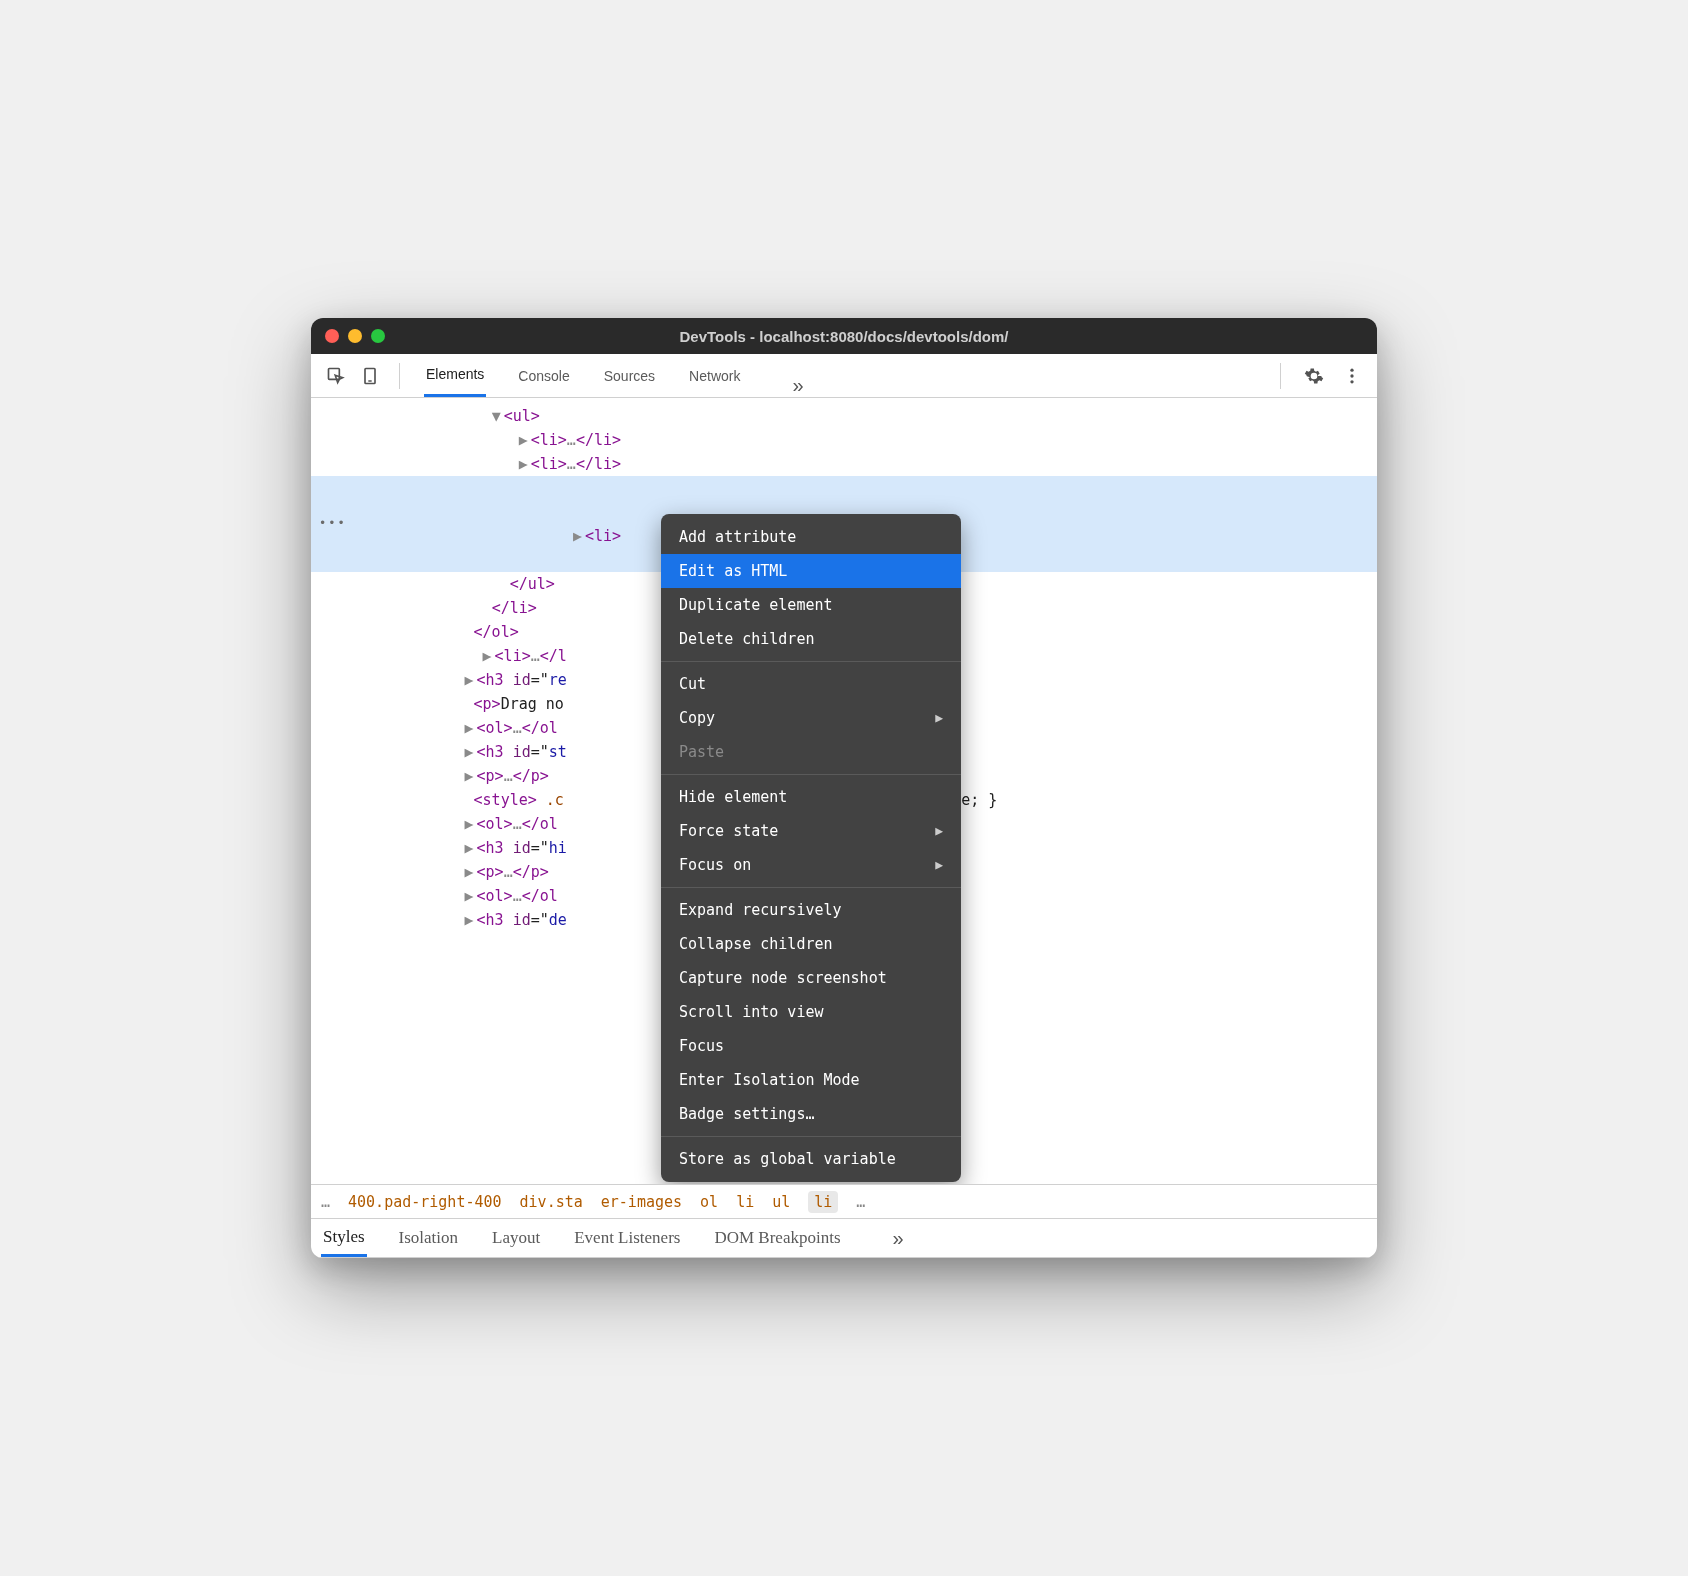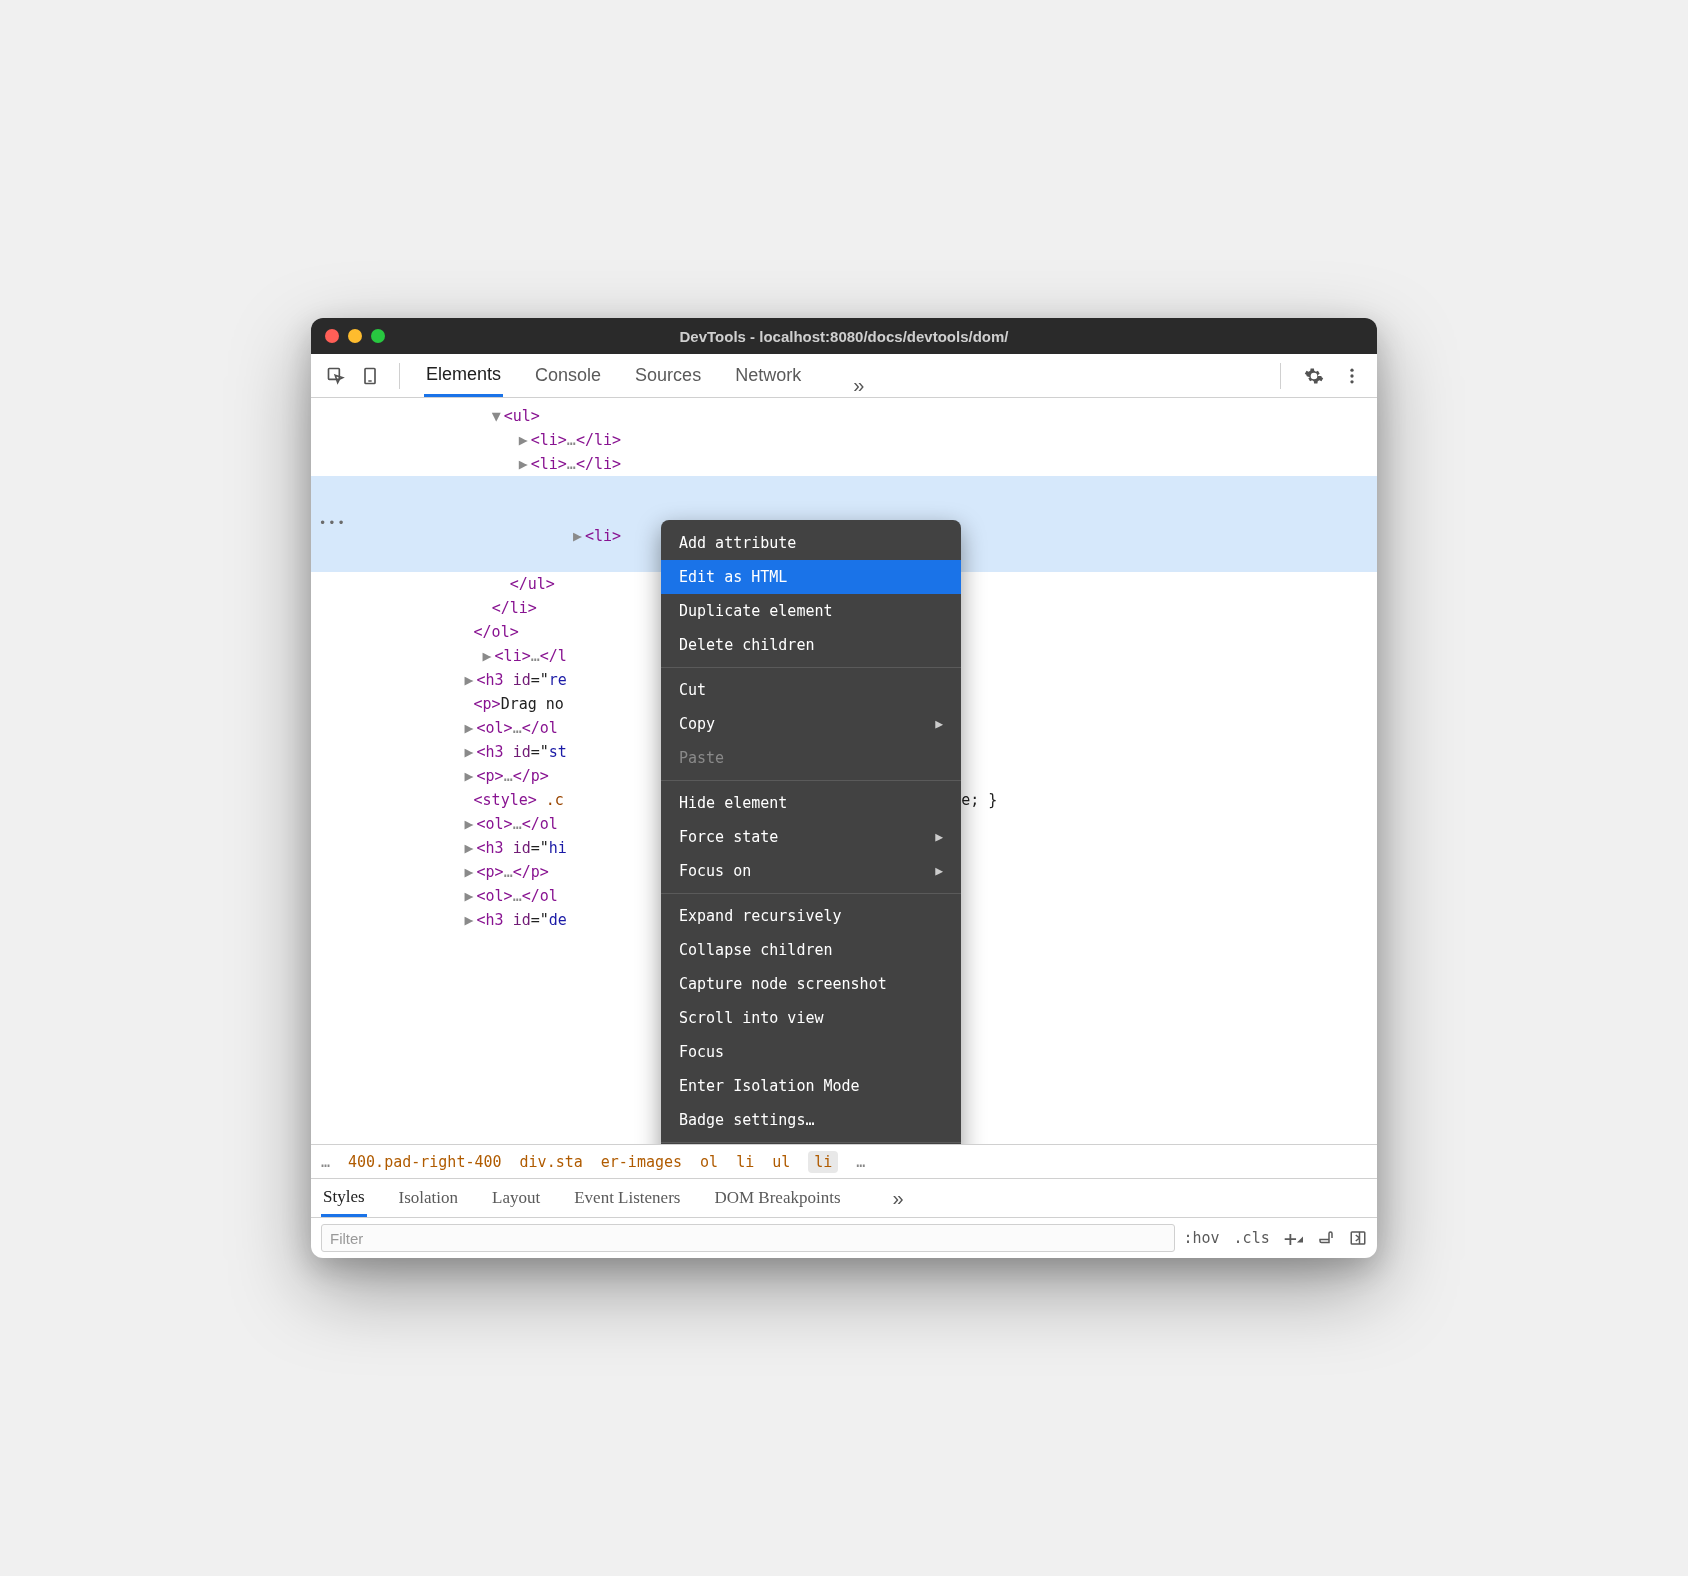--- a/index.html
+++ b/index.html
@@ -51,21 +51,21 @@
     flex-shrink: 0;
   }
   .tool-icon {
     width: 30px; height: 30px; display:flex; align-items:center; justify-content:center;
     color:#535353; cursor:pointer;
   }
   .tool-icon svg { width:20px; height:20px; }
   .toolbar-sep { width:1px; height:26px; background:#d0d0d0; margin:0 10px; }
   .tabs { display:flex; gap:30px; align-items:flex-end; height:100%; margin-left:10px;}
   .tab {
-    font-size: 18px; color:#5a5a5a; height:100%; display:flex; align-items:center;
+    font-size: 14px; color:#5a5a5a; height:100%; display:flex; align-items:center;
     cursor:pointer; padding:0 2px;
   }
   .tab.active { color:#202020; font-weight:500; border-bottom:3px solid #1a73e8; }
   .tab-overflow { font-size:20px; color:#555; cursor:pointer; margin-left:20px;}
   .toolbar-right { margin-left:auto; display:flex; align-items:center; gap:8px;}
   .elements-pane {
     flex:1; overflow:hidden; position:relative;
     font-family: Menlo, Consolas, monospace; font-size:15px; line-height:1.6;
     padding-top:6px;
   }
@@ -110,21 +110,21 @@
     color:#333;
   }
   .filter-input::placeholder { color:#999; }
   .style-actions { display:flex; align-items:center; gap:14px; margin-left:8px;
     font-family: Menlo, Consolas, monospace; font-size:15px; color:#5a5a5a;}
   .style-btn { cursor:pointer; display:flex; align-items:center; }
   .style-btn svg { width:18px; height:18px; }
 
   
   .ctxmenu {
-    position:absolute; top:122px; left:350px;
+    position:absolute; top:116px; left:350px;
     width:300px; background:#424242; color:#fff;
     border-radius:8px; padding:6px 0;
     font-size:15px;
     box-shadow:0 8px 24px rgba(0,0,0,0.4);
     z-index:10;
   }
   .ctx-item {
     padding:5px 18px; display:flex; align-items:center; justify-content:space-between;
     cursor:pointer;
   }
@@ -258,33 +258,14 @@
 
   <div class="sub-tabs">
     <div class="sub-tab active">Styles</div>
     <div class="sub-tab">Isolation</div>
     <div class="sub-tab">Layout</div>
     <div class="sub-tab">Event Listeners</div>
     <div class="sub-tab">DOM Breakpoints</div>
     <div class="tab-overflow">»</div>
   </div>
 
-  <div class="styles-toolbar">
-    <input class="filter-input" placeholder="Filter" style="">
-    <div class="style-actions">
-      <span class="style-btn">:hov</span>
-      <span class="style-btn">.cls</span>
-      <span class="style-btn" style="font-size:22px;">+<sub style="font-size:10px;">◢</sub></span>
-      <span class="style-btn">
-        <svg viewBox="0 0 24 24" fill="none" stroke="currentColor" stroke-width="2">
-            <path d="M4 14h12v4H6a2 2 0 01-2-2v-2zM16 14V6a2 2 0 012-2h0a2 2 0 012 2v6"></path>
-          </svg>
-      </span>
-      <span class="style-btn">
-        <svg viewBox="0 0 24 24" fill="none" stroke="currentColor" stroke-width="2">
-            <rect x="3" y="4" width="18" height="16" rx="1"></rect>
-            <path d="M14 4v16M14 12l-5-4M14 12l-5 4"></path>
-          </svg>
-      </span>
-    </div>
-  </div>
 
 </div>
 
 </body></html>

